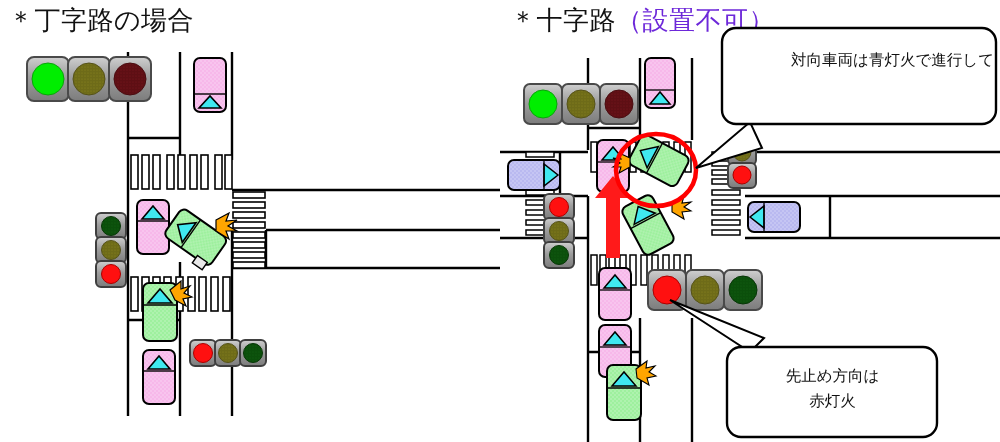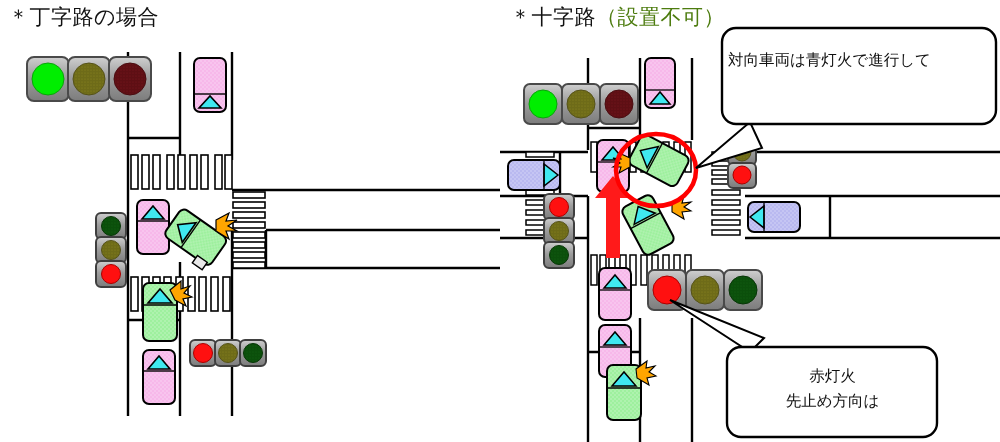--- a/index.html
+++ b/index.html
@@ -1,22 +1,22 @@
 <!DOCTYPE html>
 <html><head>
 <meta charset="utf-8">
 <style>
   html,body{margin:0;padding:0;background:#fff;}
   body{width:1000px;height:442px;position:relative;overflow:hidden;
        font-family:"Liberation Sans","DejaVu Sans",sans-serif;}
   .panel{position:absolute;top:0;height:442px;}
   #panel-left{left:0;width:500px;}
   #panel-right{left:500px;width:500px;}
-  .title{position:absolute;font-size:21px;color:#111;white-space:nowrap;letter-spacing:0.5px;}
-  .title .red{color:#4d7c0f;}
+  .title{position:absolute;font-size:26px;color:#111;white-space:nowrap;letter-spacing:0.5px;}
+  .title .red{color:#6d28d9;}
   svg{position:absolute;left:0;top:0;}
   .stage{position:absolute;left:0;top:0;width:500px;height:442px;}
 </style>
 </head>
 <body>
 
 <div class="panel" id="panel-left">
   <div class="title" style="left:8px;top:3px;">＊丁字路の場合</div>
 
   <svg class="stage" width="500" height="442" viewBox="0 0 500 442">
@@ -368,24 +368,24 @@
 
     <g stroke="#000" stroke-width="2" fill="#fff">
       <path d="M196,168 L262,148 L250,122 Z"></path>
       <path d="M170,300 L264,338 L250,352 Z"></path>
     </g>
   </svg>
 
   <svg style="position:absolute;left:220px;top:26px;" width="280" height="102" viewBox="0 0 280 102">
     <rect x="2" y="2" width="274" height="96" rx="14" fill="#ffffff" stroke="#000" stroke-width="2.4"></rect>
   </svg>
-  <div style="position:absolute;left:228px;top:48px;width:266px;text-align:left;font-size:15.5px;line-height:23px;color:#111;">
+  <div style="position:absolute;left:228px;top:48px;width:266px;text-align:right;font-size:15.5px;line-height:23px;color:#111;">
     <div>対向車両は青灯火で進行して</div>
   </div>
 
   <svg style="position:absolute;left:225px;top:345px;" width="215" height="95" viewBox="0 0 215 95">
     <rect x="2" y="2" width="210" height="90" rx="14" fill="#ffffff" stroke="#000" stroke-width="2.4"></rect>
   </svg>
   <div style="position:absolute;left:230px;top:363px;width:205px;text-align:center;font-size:15.5px;line-height:25px;color:#111;">
+    <div>先止め方向は</div>
     <div>赤灯火</div>
-    <div>先止め方向は</div>
   </div>
 </div>
 
 </body></html>

